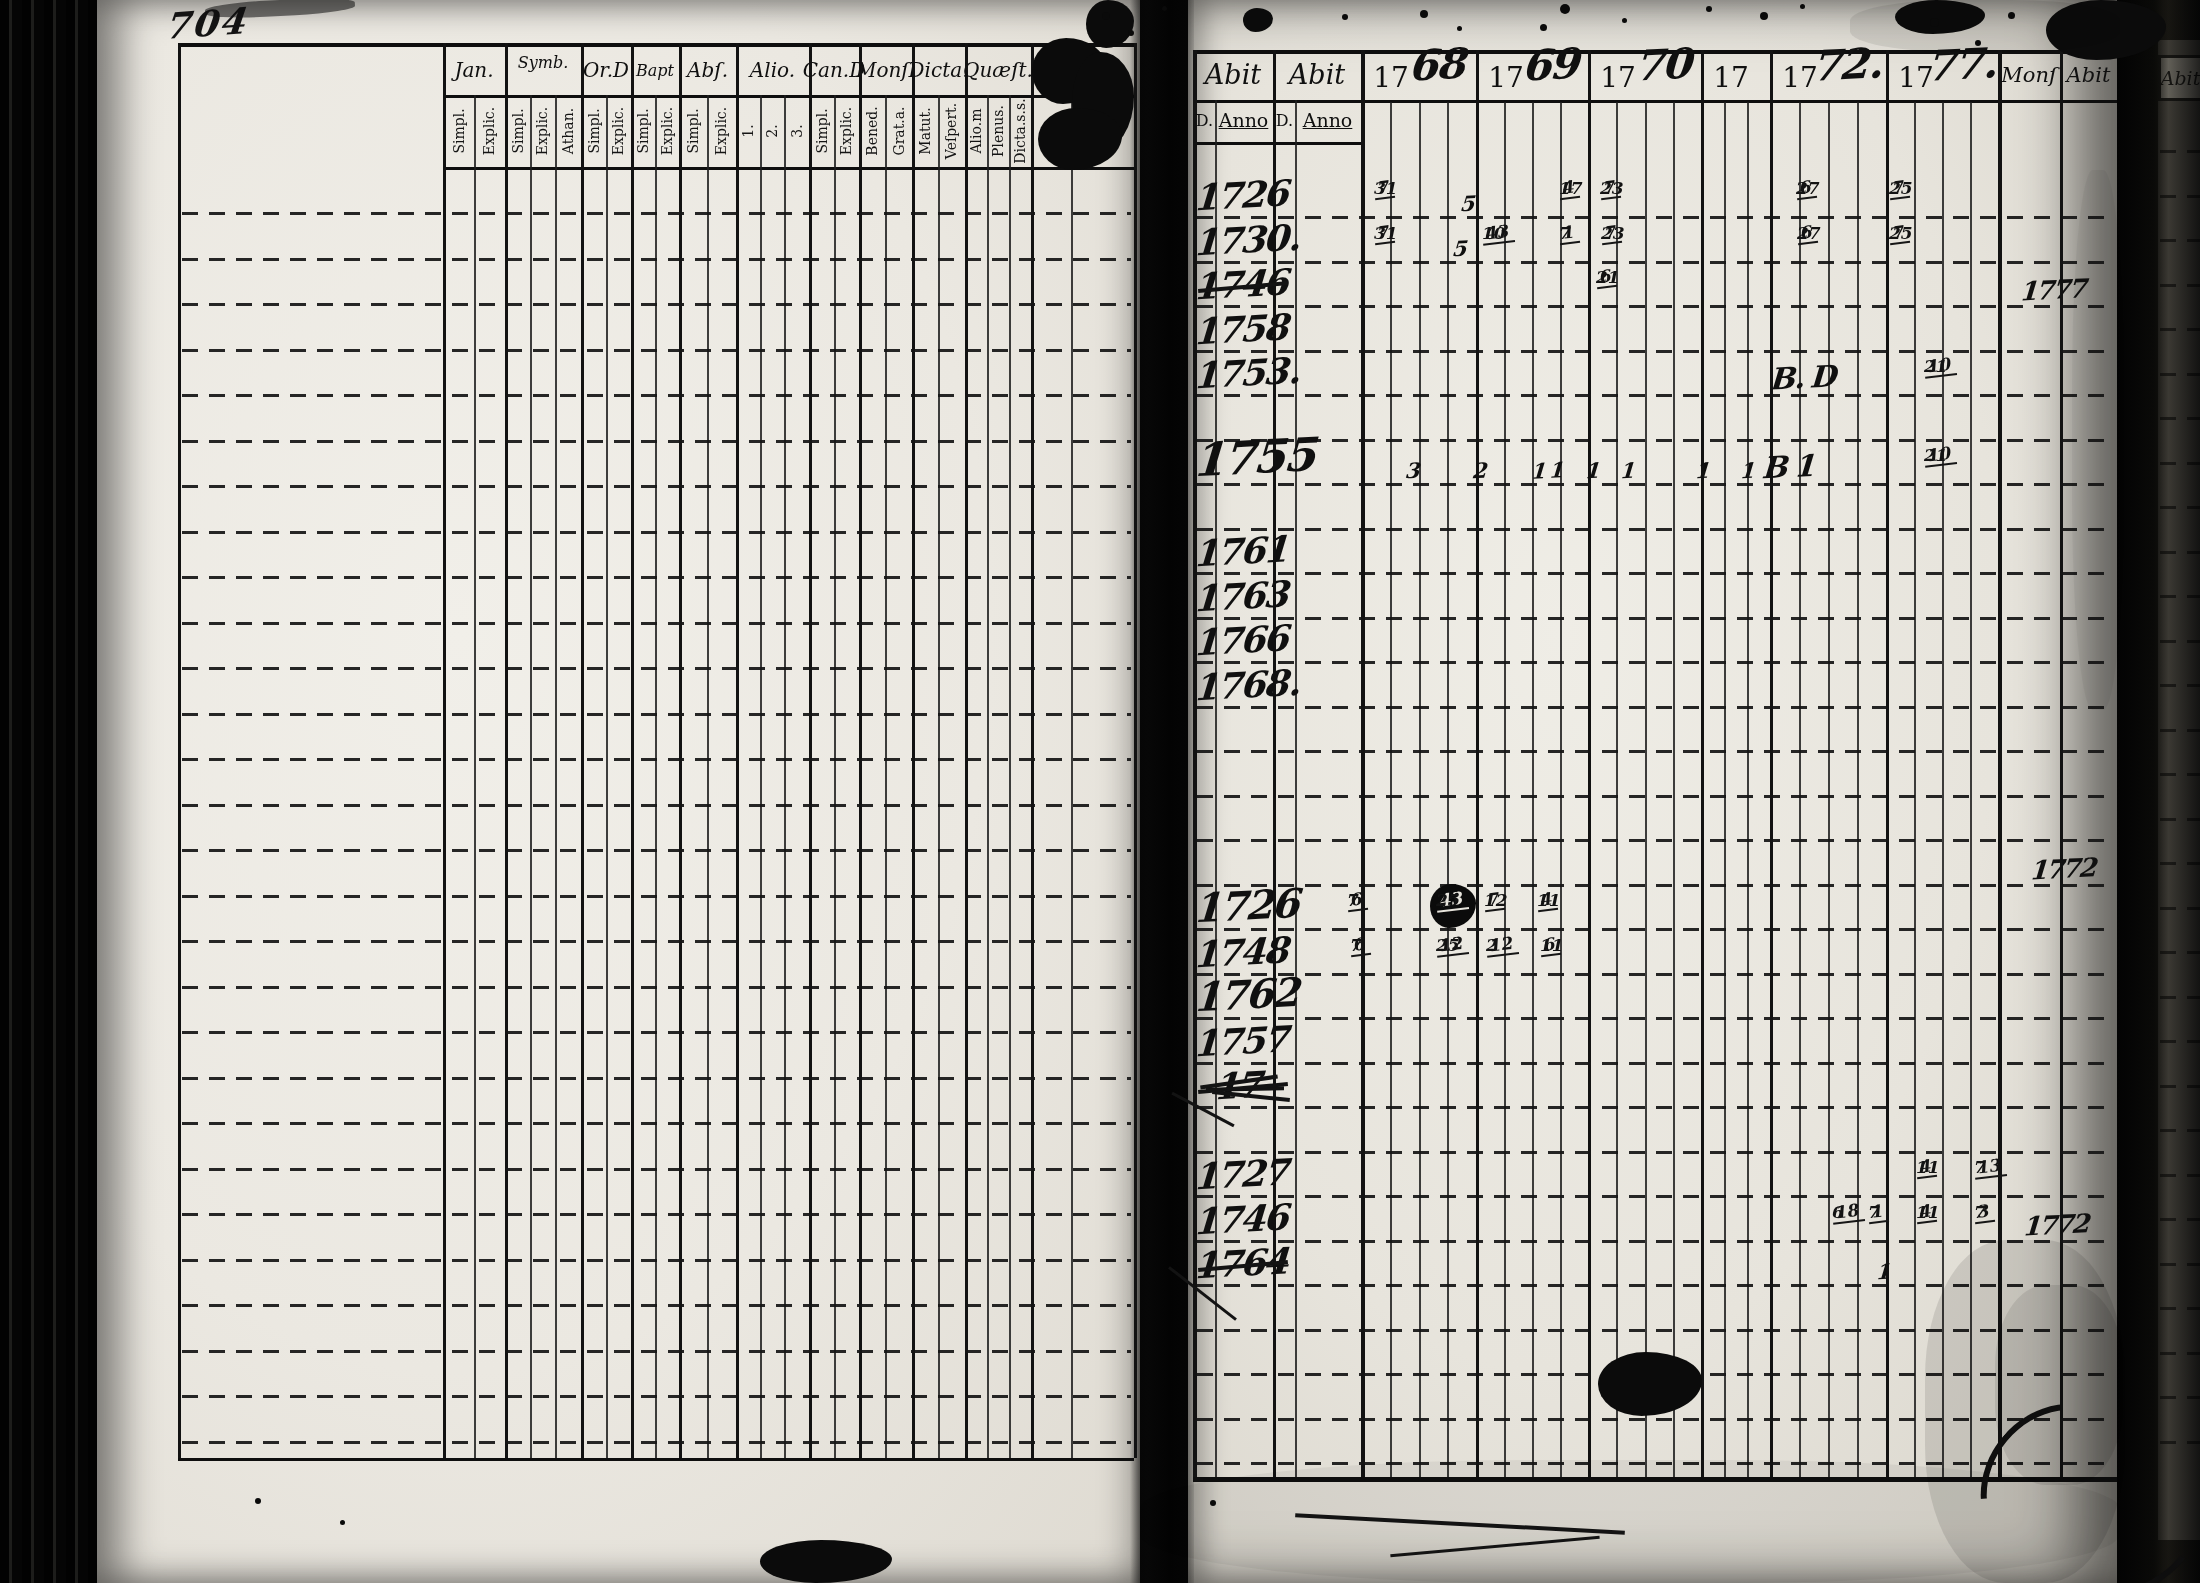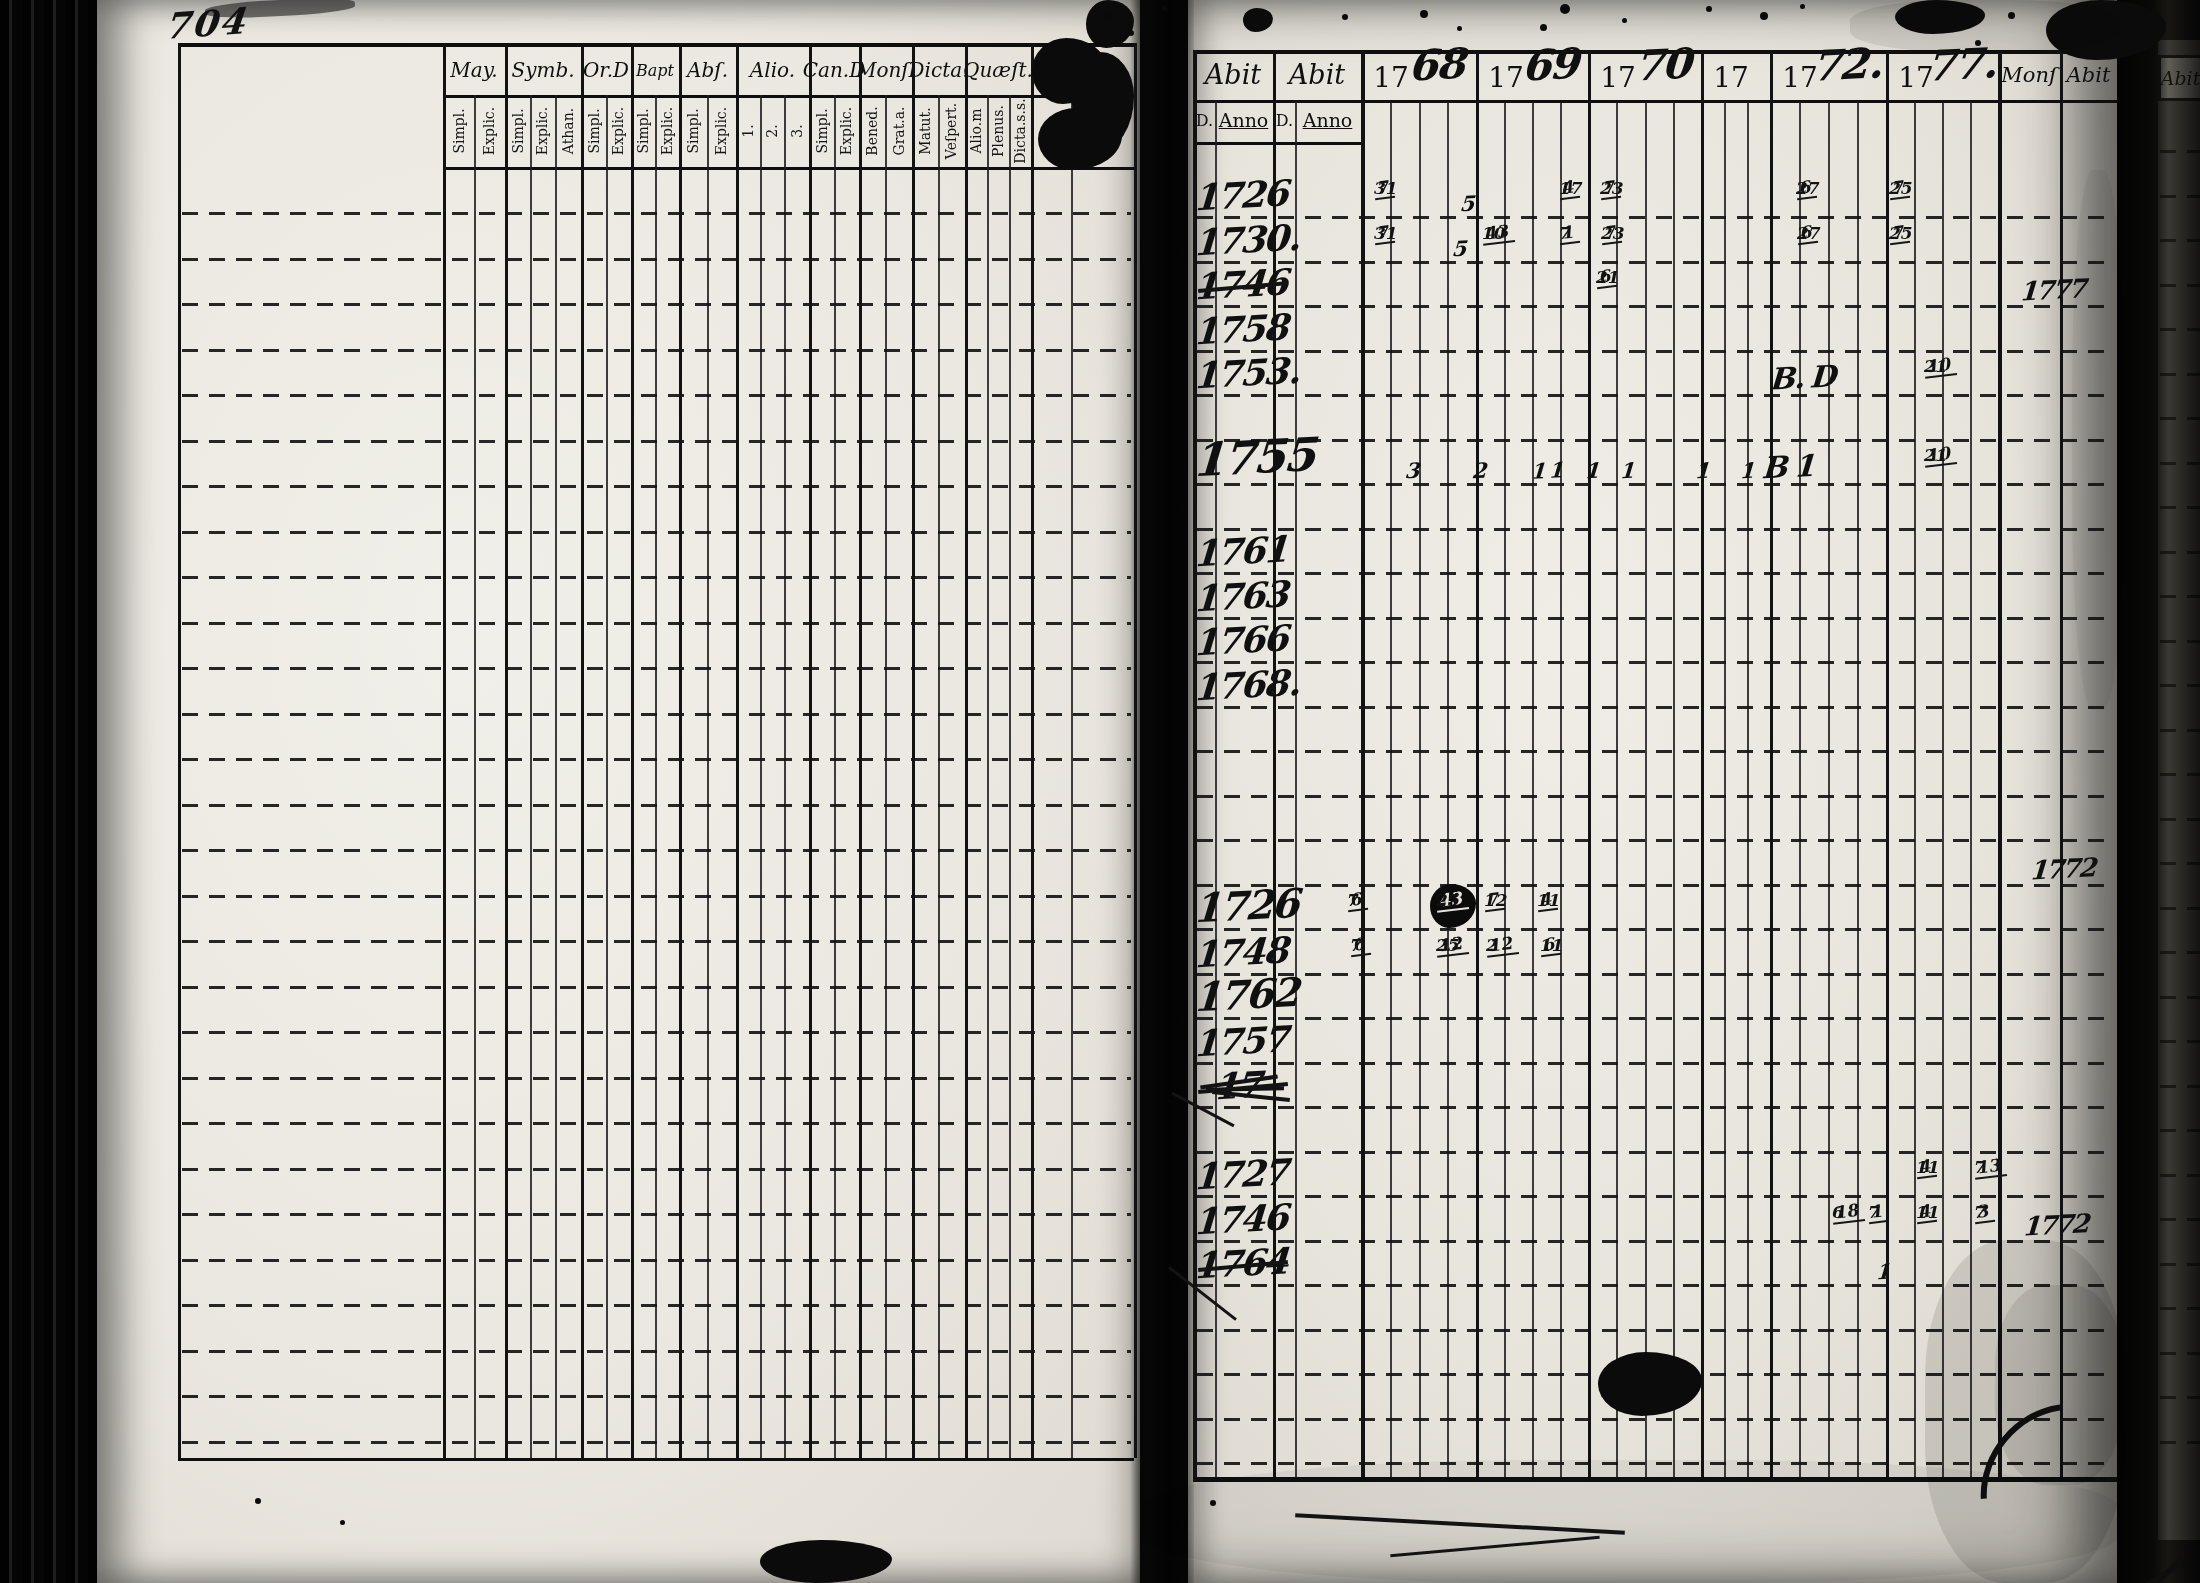--- a/index.html
+++ b/index.html
@@ -54,30 +54,30 @@
   <div class="folio" style="left:168px;top:2px;font-size:36px;">704</div>
   <div style="left:205px;top:0;width:150px;height:16px;background:rgba(15,15,15,.55);
               border-radius:40%;transform:rotate(-3deg);"></div>
   <div id="built" style="left:0;top:0;width:2200px;height:1583px;">
       <div class="hln" style="left: 178px; top: 43px; width: 956px; height: 4px;"></div>
       <div class="hln" style="left: 178px; top: 1458px; width: 956px; height: 3px;"></div>
       <div class="hln" style="left: 443px; top: 95px; width: 691px; height: 3px;"></div>
       <div class="hln" style="left: 443px; top: 167px; width: 691px; height: 3px;"></div>
       <div class="vln" style="left: 178px; top: 43px; width: 3px; height: 1415px;"></div>
       <div class="vln" style="left: 443px; top: 43px; width: 3px; height: 1415px;"></div>
-      <div class="hcell" style="left: 443px; top: 46px; width: 62px; height: 48px; font-size: 20px;">May.</div>
+      <div class="hcell" style="left: 443px; top: 46px; width: 62px; height: 48px; font-size: 20px;">Jan.</div>
       <div class="vcell" style="left: 443px; top: 97px; width: 31px; height: 68px;">
         <span>Simpl.</span>
       </div>
       <div class="vsub" style="left: 474px; top: 95px; width: 2px; height: 1363px;"></div>
       <div class="vcell" style="left: 474px; top: 97px; width: 31px; height: 68px;">
         <span>Explic.</span>
       </div>
       <div class="vln" style="left: 505px; top: 43px; width: 3px; height: 1415px;"></div>
-      <div class="hcell" style="left: 505px; top: 46px; width: 76px; height: 48px; font-size: 20px;">Symb.</div>
+      <div class="hcell" style="left: 505px; top: 38px; width: 76px; height: 48px; font-size: 16px;">Symb.</div>
       <div class="vcell" style="left: 505px; top: 97px; width: 25px; height: 68px;">
         <span>Simpl.</span>
       </div>
       <div class="vsub" style="left: 530px; top: 95px; width: 2px; height: 1363px;"></div>
       <div class="vcell" style="left: 530px; top: 97px; width: 25px; height: 68px;">
         <span>Explic.</span>
       </div>
       <div class="vsub" style="left: 555px; top: 95px; width: 2px; height: 1363px;"></div>
       <div class="vcell" style="left: 555px; top: 97px; width: 26px; height: 68px;">
         <span>Athan.</span>

